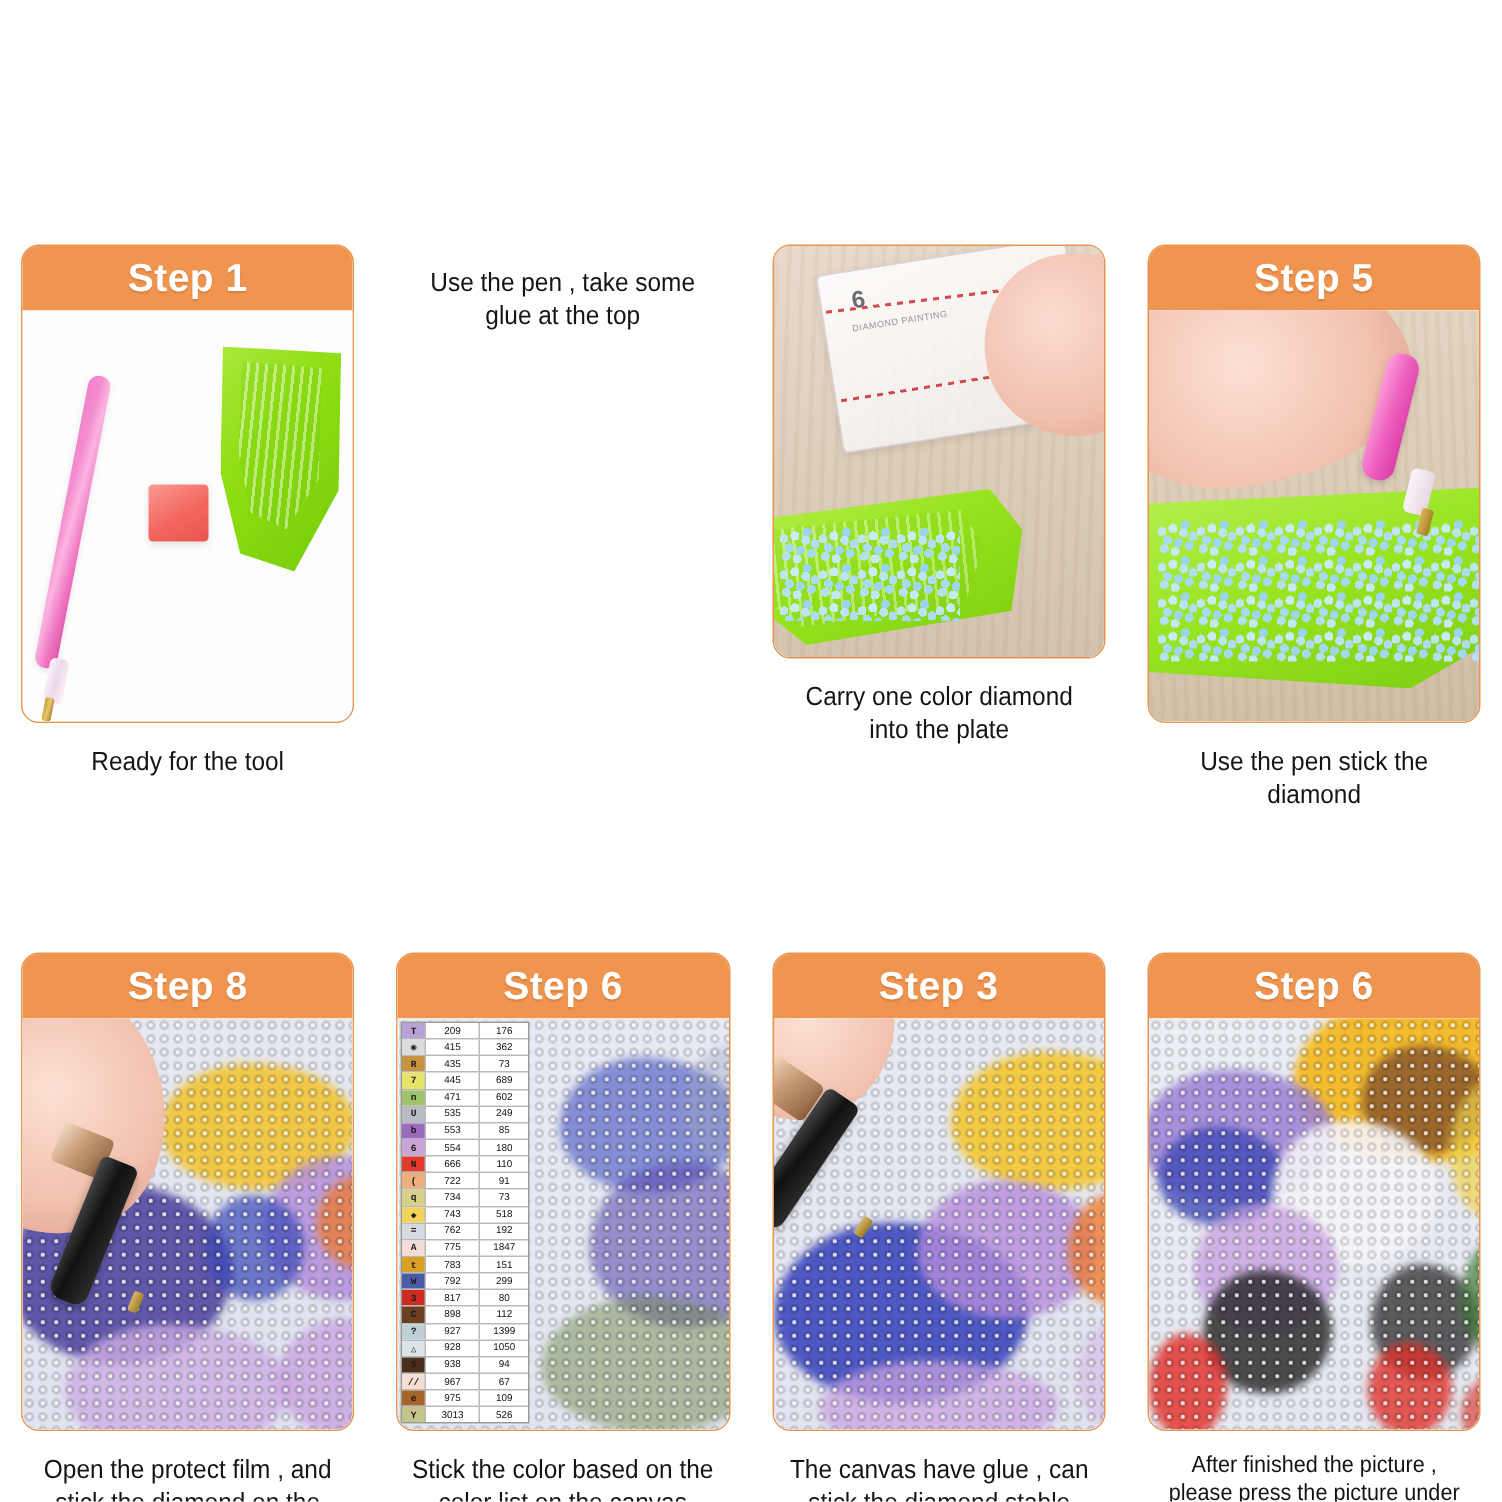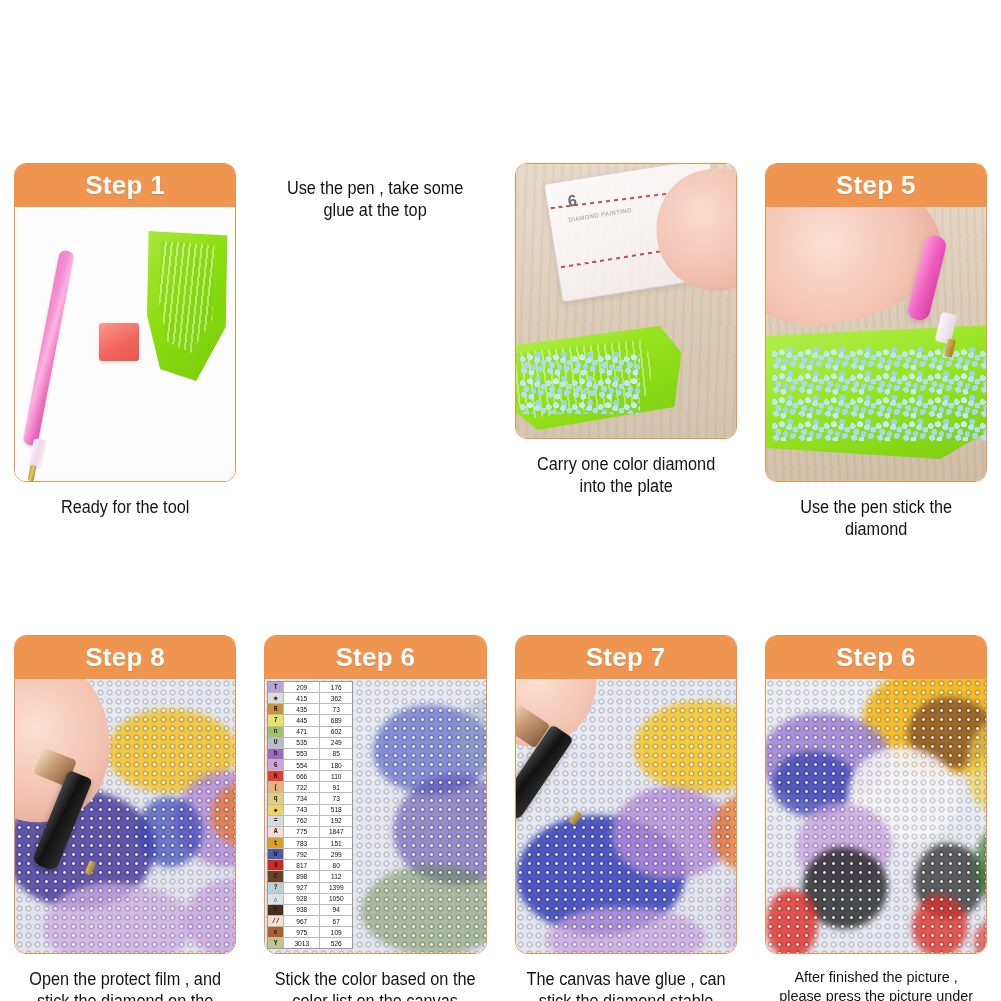--- a/index.html
+++ b/index.html
@@ -770,21 +770,21 @@
               </div>
           </div>
         </div>
       </div>
       <div class="caption">Stick the color based on the color list on the canvas</div>
     </div>
 
     <div class="cell">
       <div class="card">
         <div class="card-header">
-          <span>Step 7</span>
+          <span>Step 3</span>
         </div>
         <div class="card-body">
           <div class="scene s7">
             <div class="blobs">
               <div class="blob b1"></div>
               <div class="blob b2"></div>
               <div class="blob b3"></div>
               <div class="blob b4"></div>
               <div class="blob b5"></div>
               <div class="blob b6"></div>

